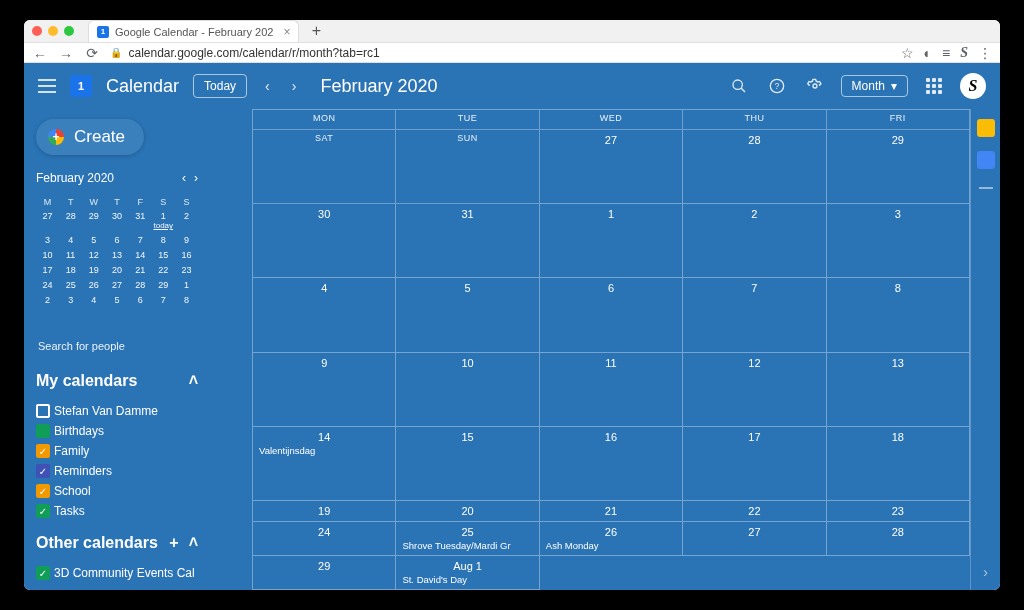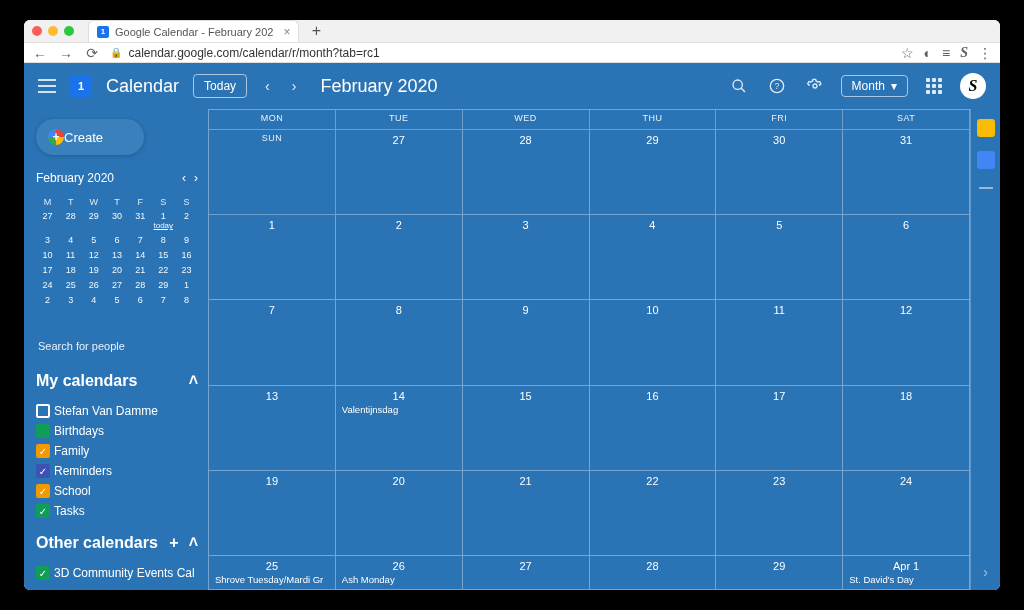--- a/index.html
+++ b/index.html
@@ -31,38 +31,38 @@
   .chev{font-size:14px;opacity:.9;padding:2px 4px;}
   .monthlabel{font-size:18px;font-weight:400;margin-left:6px;}
   .topspace{flex:1;}
   .iconbtn{width:24px;height:24px;display:flex;align-items:center;justify-content:center;opacity:.85;font-size:14px;}
   .view-select{border:1px solid rgba(255,255,255,.6);border-radius:4px;padding:3px 10px;font-size:12px;display:flex;align-items:center;gap:6px;}
   .apps-grid{width:16px;height:16px;display:grid;grid-template-columns:repeat(3,1fr);grid-template-rows:repeat(3,1fr);gap:2px;}
   .apps-grid span{background:#fff;border-radius:1px;}
   .avatar{width:26px;height:26px;border-radius:50%;background:#fff;color:#000;display:flex;align-items:center;justify-content:center;font-style:italic;font-family:Georgia,serif;font-weight:bold;}
   
   .sidebar{width:184px;padding:56px 10px 10px 12px;font-size:12px;display:flex;flex-direction:column;gap:8px;}
-  .create-btn{background:#3a80bd;border-radius:20px;height:36px;width:108px;display:flex;align-items:center;gap:0;padding:0 12px;font-size:13px;box-shadow:0 1px 4px rgba(0,0,0,.2);}
+  .create-btn{background:#3a80bd;border-radius:20px;height:36px;width:108px;display:flex;align-items:center;gap:10px;padding:0 12px;font-size:17px;box-shadow:0 1px 4px rgba(0,0,0,.2);}
   .create-plus{width:16px;height:16px;border-radius:50%;background:conic-gradient(#EA4335 0 25%,#FBBC05 25% 50%,#34A853 50% 75%,#4285F4 75% 100%);position:relative;}
   .create-plus::after{content:"+";position:absolute;inset:0;display:flex;align-items:center;justify-content:center;color:#fff;font-size:12px;font-weight:bold;}
   .mini-head{display:flex;align-items:center;justify-content:space-between;margin-top:8px;}
   .mini-nav{display:flex;gap:8px;font-size:12px;}
   .mini-grid{display:grid;grid-template-columns:repeat(7,1fr);text-align:center;font-size:9px;gap:3px 0;margin-top:4px;}
   .mini-grid .dh{opacity:.85;}
   .mini-grid .d{padding:1px 0;opacity:.95;}
   .mini-grid .today{text-decoration:underline;font-size:8px;}
   .search-people{margin-top:22px;opacity:.9;font-size:11px;padding:4px 2px;}
   .section-head{display:flex;align-items:center;justify-content:space-between;margin-top:8px;font-size:16px;font-weight:bold;}
   .section-ctl{display:flex;gap:10px;}
   .cal-list{display:flex;flex-direction:column;gap:6px;margin-top:6px;}
   .cal-item{display:flex;align-items:center;gap:4px;font-size:12px;}
   .chk{width:14px;height:14px;border-radius:2px;display:flex;align-items:center;justify-content:center;color:#fff;font-size:10px;}
   
   .main{flex:1;padding:46px 0 0 0;display:flex;}
-  .grid{flex:1;border-top:1px solid rgba(255,255,255,.35);border-left:1px solid rgba(255,255,255,.35);display:grid;grid-template-columns:repeat(6,1fr);grid-template-rows:20px repeat(5,1fr);}
+  .grid{flex:1;border-top:1px solid rgba(255,255,255,.35);border-left:1px solid rgba(255,255,255,.35);display:grid;grid-template-columns:repeat(5,1fr);grid-template-rows:20px repeat(5,1fr);margin-left:44px;}
   .colhead{border-right:1px solid rgba(255,255,255,.35);border-bottom:1px solid rgba(255,255,255,.35);text-align:center;font-size:9px;letter-spacing:.5px;padding-top:3px;opacity:.9;}
   .cell{border-right:1px solid rgba(255,255,255,.35);border-bottom:1px solid rgba(255,255,255,.35);position:relative;padding:4px 6px;}
   .cell .num{font-size:11px;text-align:center;}
   .cell .ev{font-size:9.5px;margin-top:2px;white-space:nowrap;overflow:hidden;text-overflow:ellipsis;}
   .rail{width:30px;border-left:1px solid rgba(255,255,255,.25);display:flex;flex-direction:column;align-items:center;gap:14px;padding-top:10px;}
   .rail .rb{width:18px;height:18px;border-radius:3px;}
   .rail .keep{background:#fbbc05;}
   .rail .tasks{background:#4285f4;}
   .rail .dash{width:14px;height:2px;background:rgba(255,255,255,.5);margin-top:4px;}
   .rail-bottom{margin-top:auto;margin-bottom:10px;color:rgba(255,255,255,.6);font-size:14px;}
@@ -377,21 +377,21 @@
           <div class="cell">
             <div class="num">27</div>
           </div>
           <div class="cell">
             <div class="num">28</div>
           </div>
           <div class="cell">
             <div class="num">29</div>
           </div>
           <div class="cell">
-            <div class="num">Apr 1</div>
+            <div class="num">Aug 1</div>
             <div class="ev">St. David's Day</div>
           </div>
         </div>
       <div class="rail">
         <div class="rb keep"></div>
         <div class="rb tasks"></div>
         <div class="dash"></div>
         <div class="rail-bottom">›</div>
       </div>
     </div>

